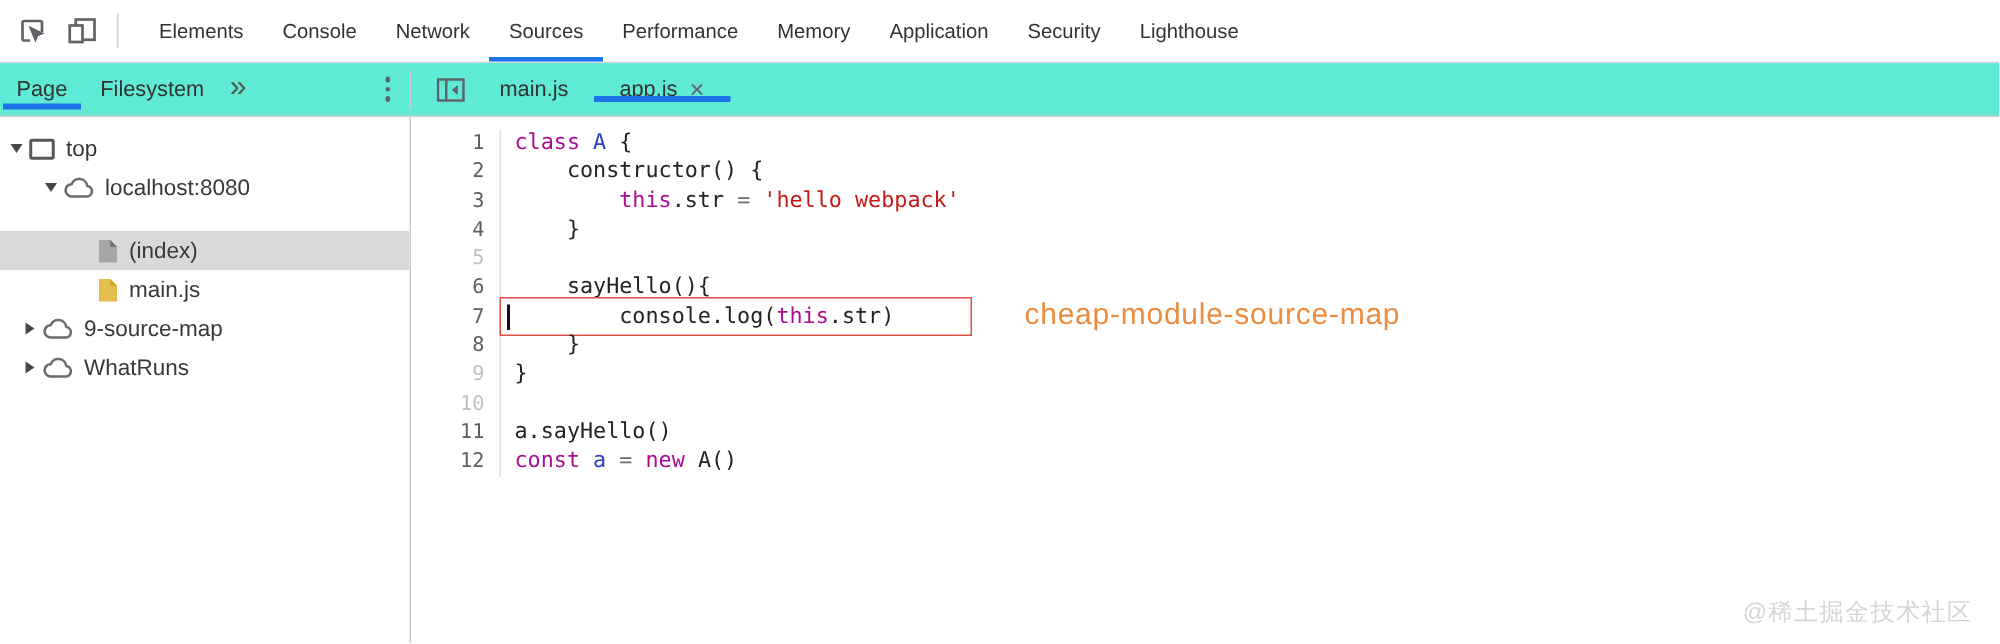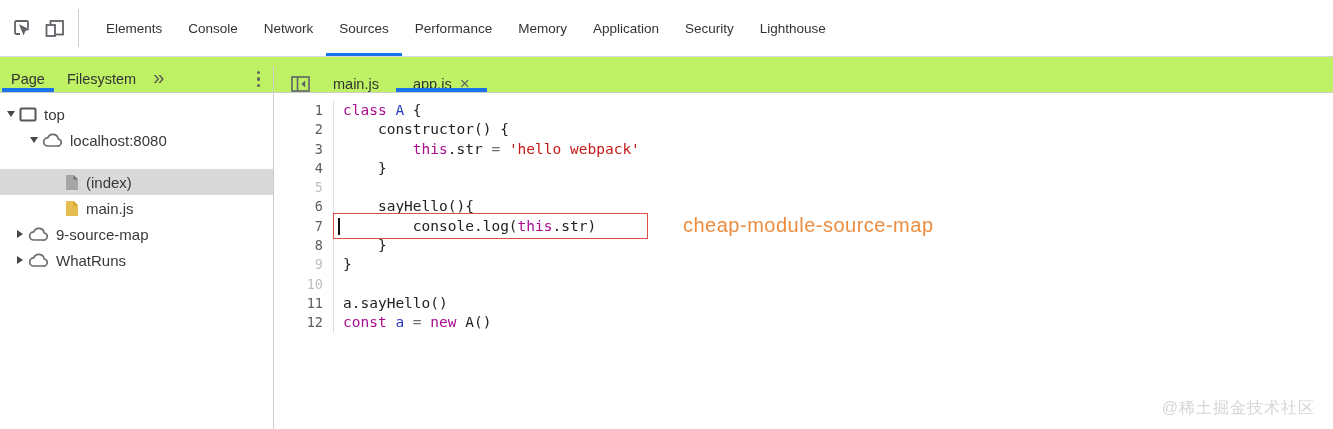--- a/index.html
+++ b/index.html
@@ -1,34 +1,34 @@
 <!DOCTYPE html>
 <html style="--accent: #1a73e8; --sel: #d9d9d9; --kw: #aa0d91; --def: #2a3cc0; --str: #c41a16; --op: #6e6e6e; --plain: #232323; --anno: #ec8c3f; --hlbox: #dd5046; --wm: #d5d5d5;"><head>
 <meta charset="utf-8">
 <style>
   * { margin:0; padding:0; box-sizing:border-box; }
   html,body { width:1333px; height:429px; overflow:hidden; background:#fff;
     font-family:"Liberation Sans", sans-serif; }
   .devtools { position:relative; width:1333px; height:429px; background:#fff; }
 
   
-  .main-toolbar { height:57px; display:flex; align-items:stretch;
+  .main-toolbar { height:42px; display:flex; align-items:stretch;
     border-bottom:1px solid #d8d8d8; background:#fff; }
   .toolbar-icons { display:flex; align-items:center; padding-left:9px; gap:7px; }
   .icon-btn { width:26px; height:26px; display:flex; align-items:center; justify-content:center;
     background:none; border:none; cursor:pointer; }
   .tb-sep { width:1px; background:#d0d0d0; margin:9px 14px 9px 10px; }
   .main-tabs { display:flex; align-items:stretch; }
   .main-tabs .tab { position:relative; padding:0 13px; display:flex; align-items:center;
     font-size:13.5px; color:#333; cursor:pointer; }
   .main-tabs .tab.active::after { content:""; position:absolute; left:0; right:0; bottom:0;
     height:3px; background:var(--accent); }
 
   
-  .row2 { height:36px; display:flex; align-items:flex-end; background:#bef264;
+  .row2 { height:36px; display:flex; align-items:center; background:#5eead4;
     border-bottom:1px solid #ccc; }
   .nav-header { width:274px; flex:none; display:flex; align-items:stretch;
     border-right:1px solid #ccc; }
   .nav-tabs { display:flex; align-items:stretch; }
   .nav-tabs .tab { position:relative; padding:0 11px; display:flex; align-items:center;
     font-size:14.5px; color:#333; cursor:pointer; }
   .nav-tabs .tab.active::after { content:""; position:absolute; left:2px; right:2px; bottom:0;
     height:4px; background:var(--accent); }
   .chevrons { display:flex; align-items:center; font-size:20px; color:#555;
     padding:0 4px 3px 6px; cursor:pointer; }

